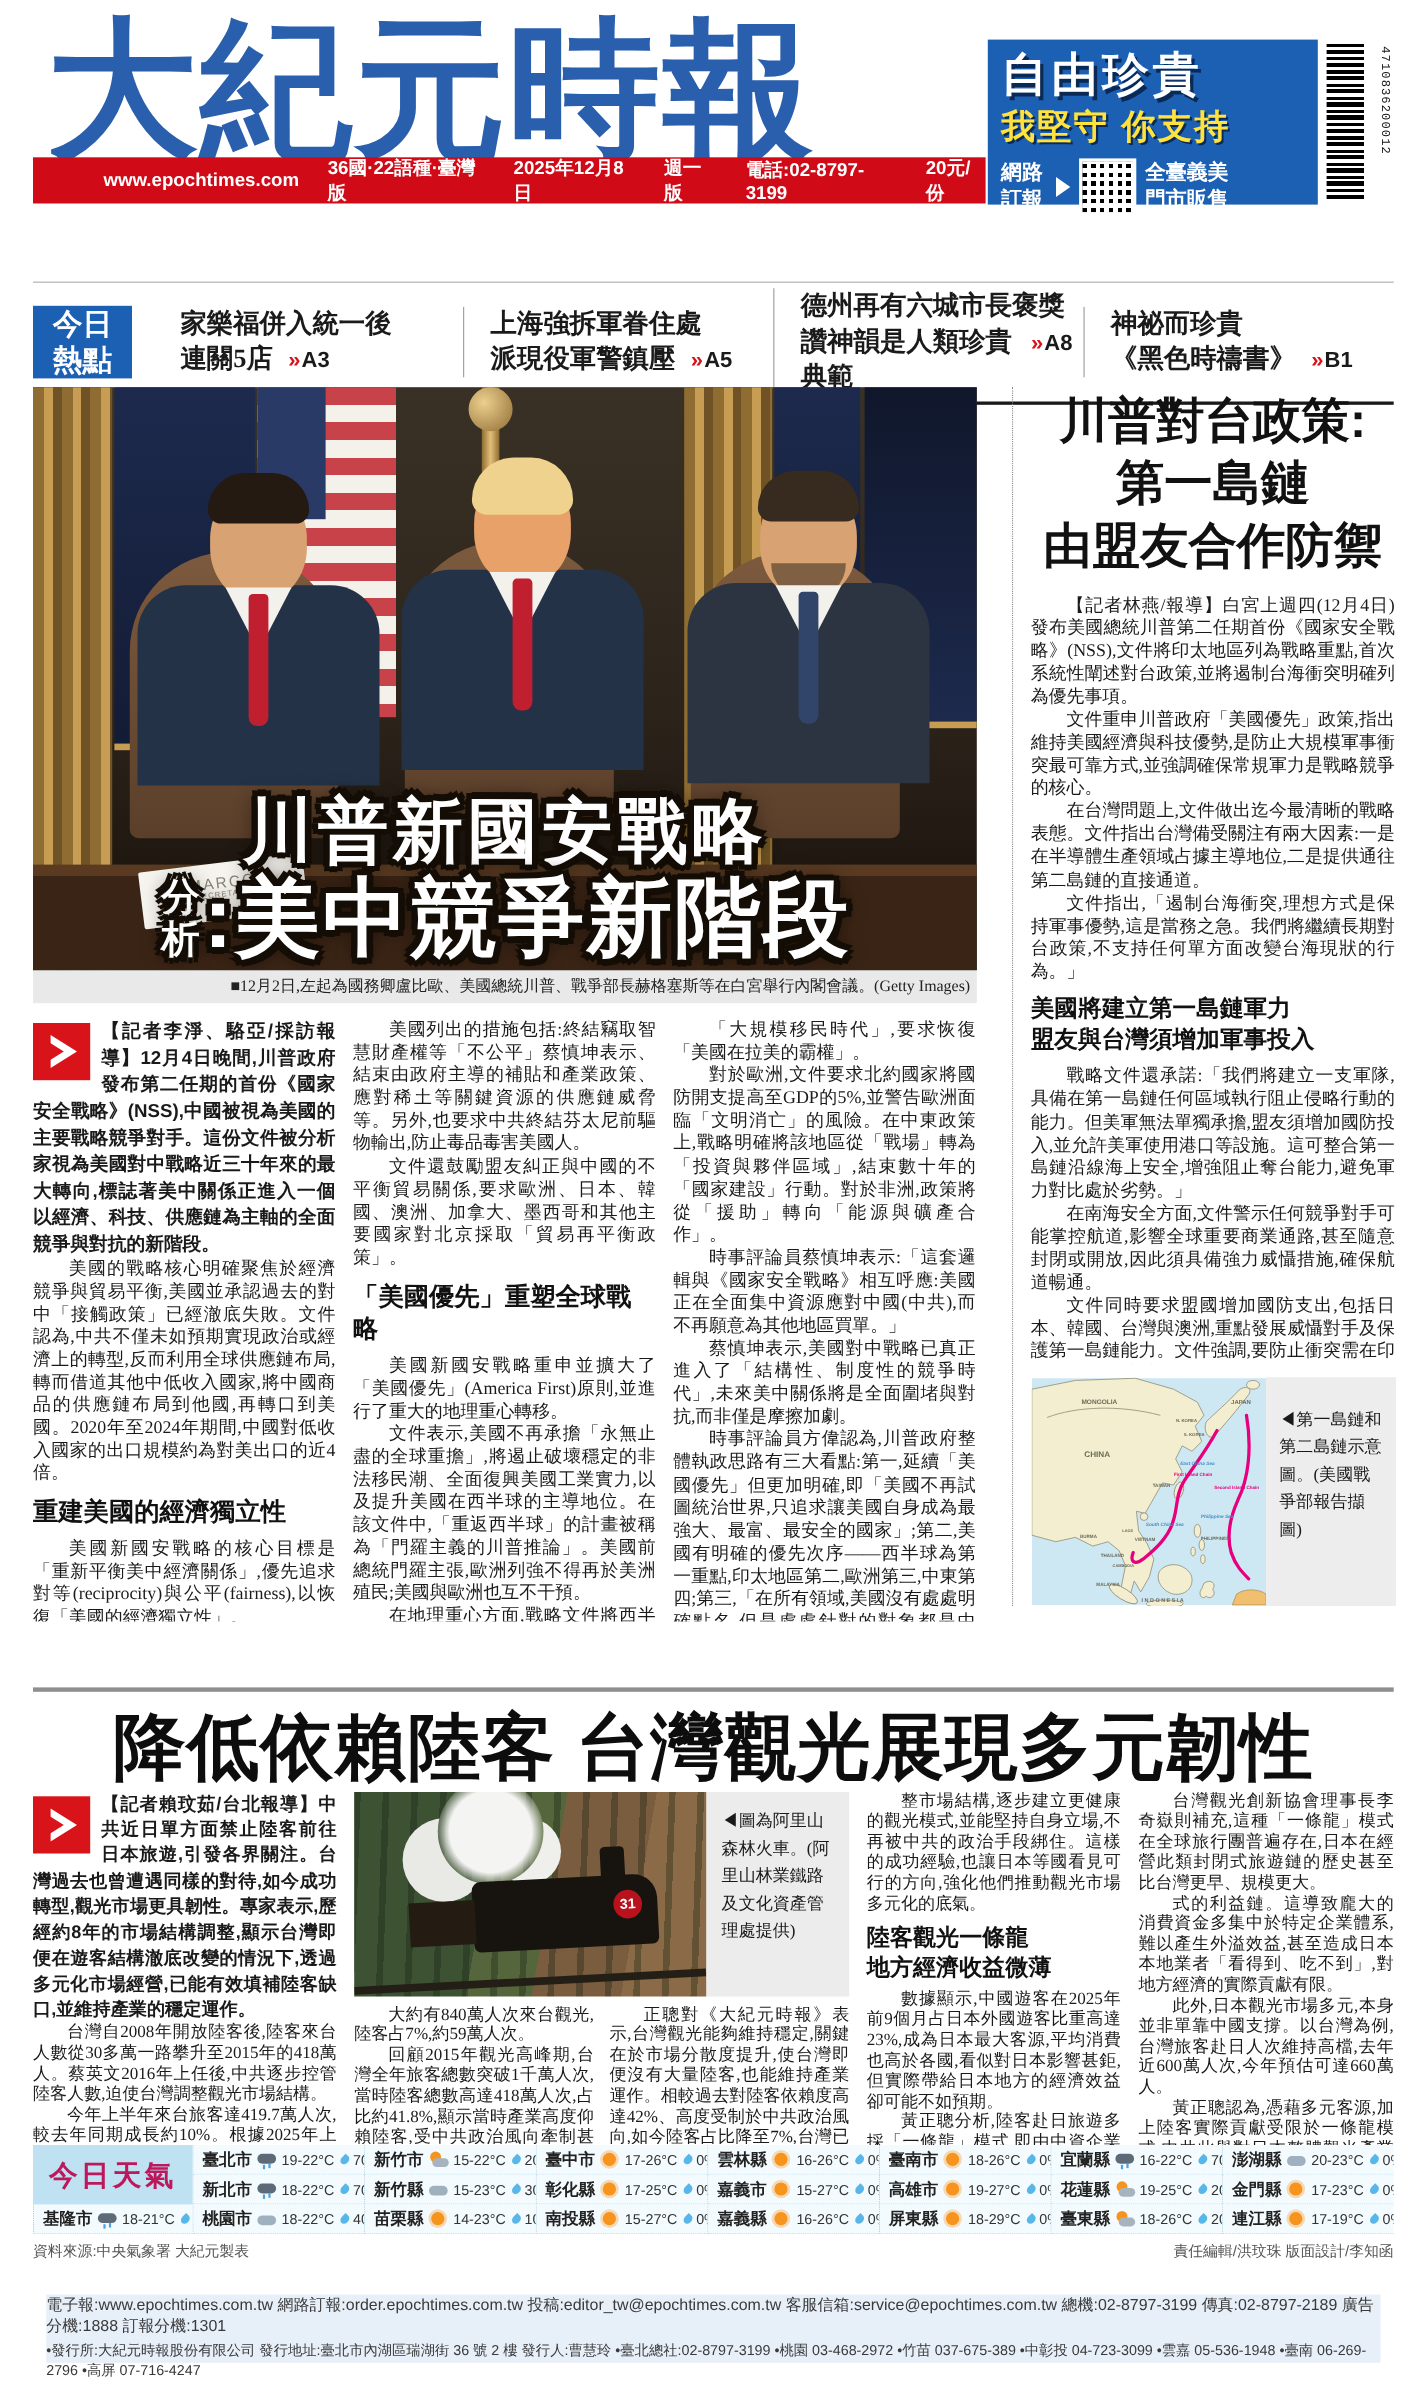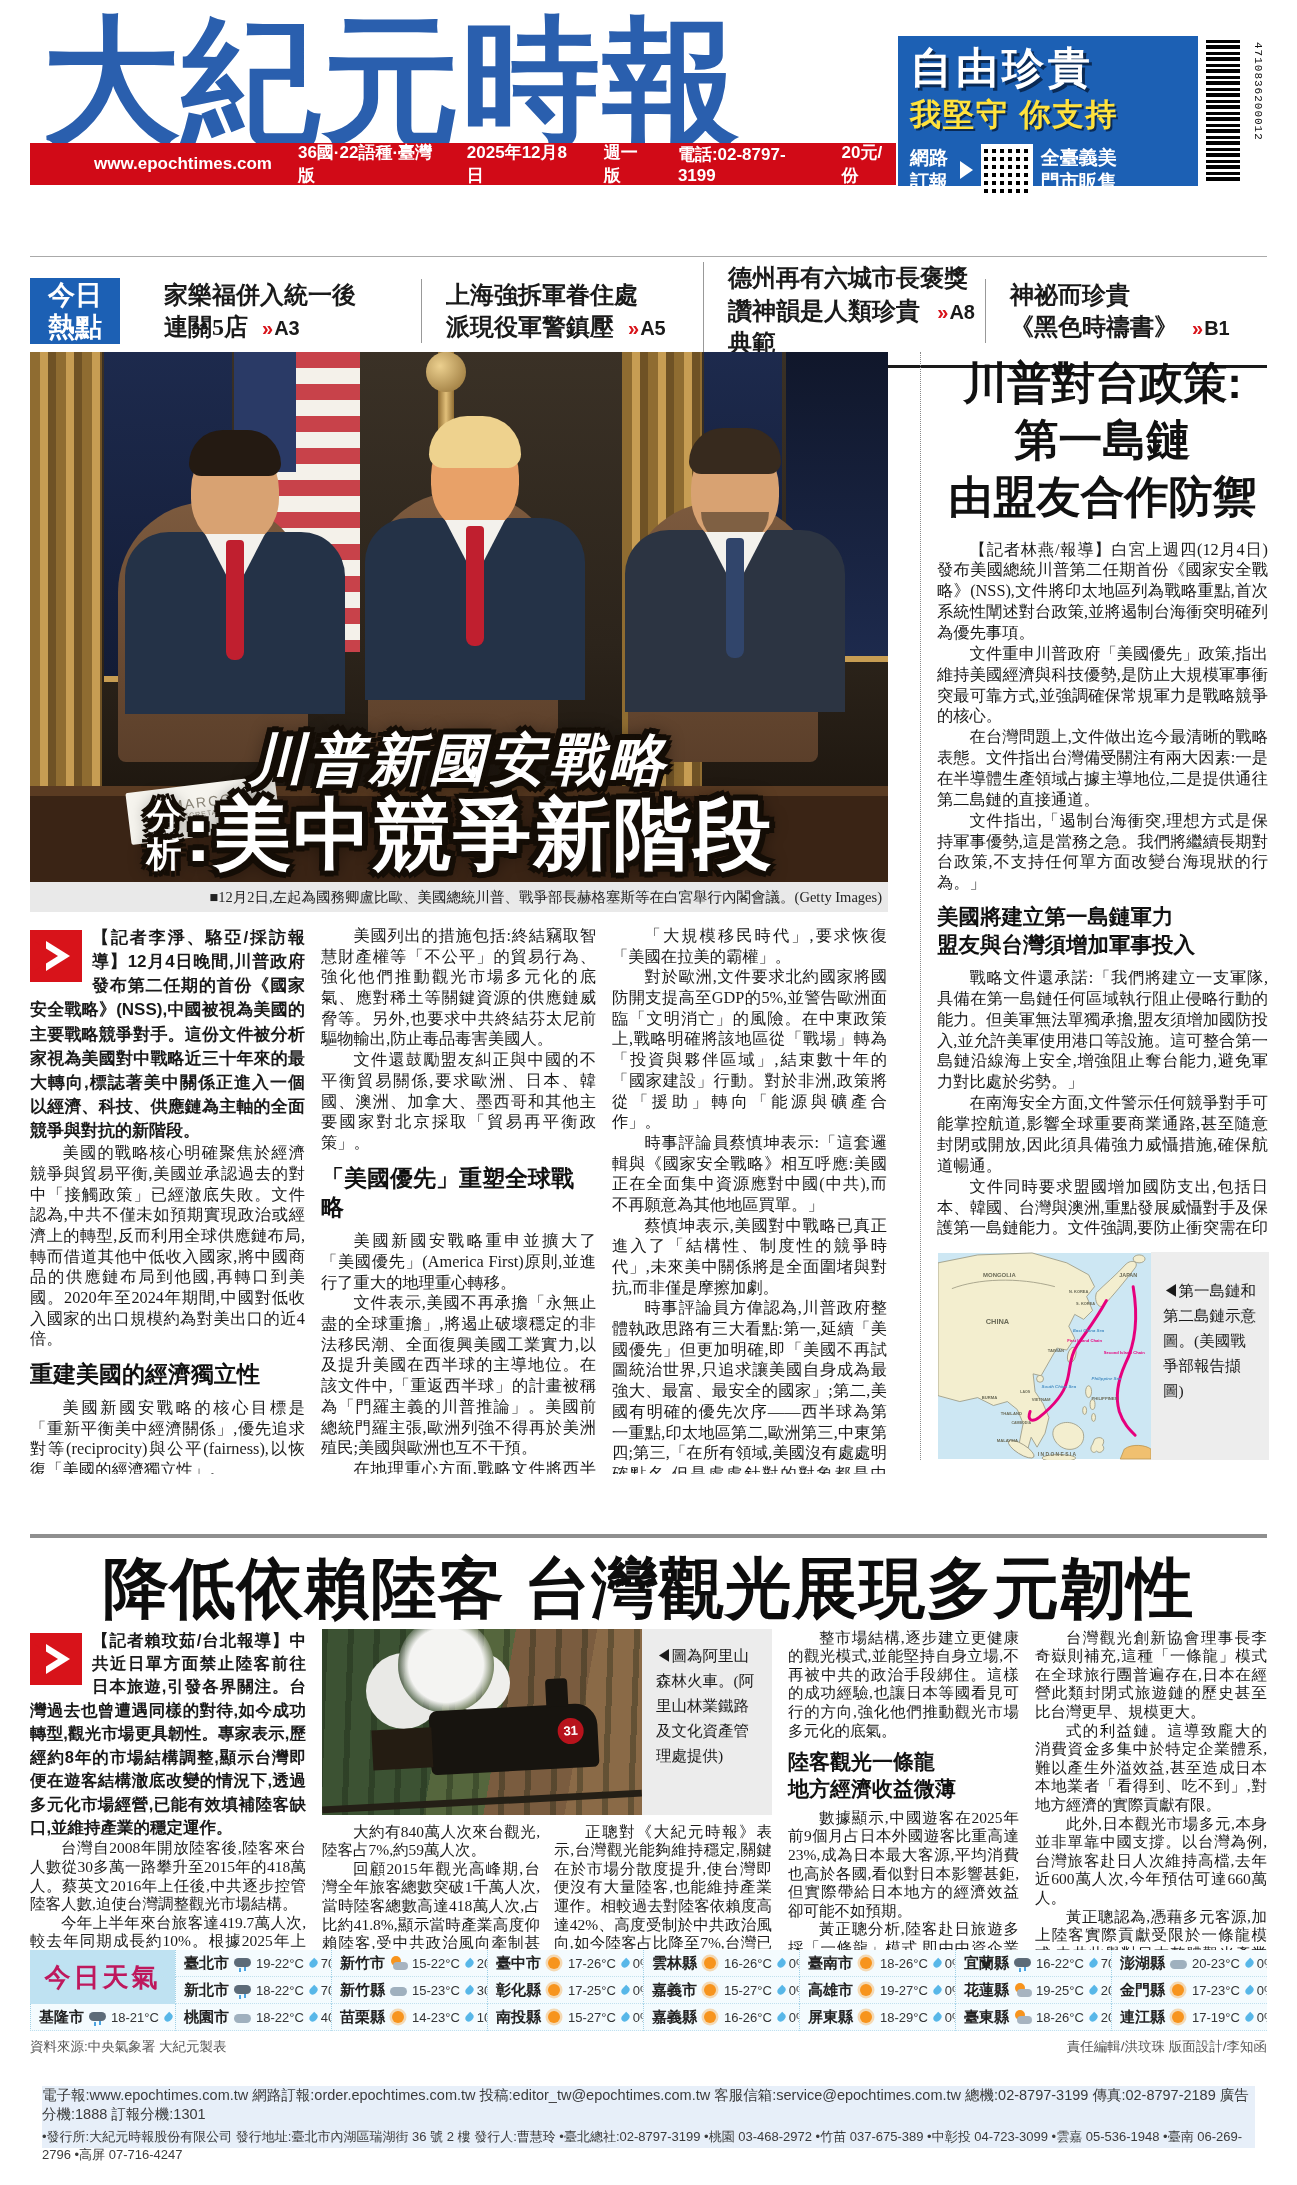--- a/index.html
+++ b/index.html
@@ -90,21 +90,21 @@
            background:linear-gradient(180deg,#5a3b22 0 10px,#3a2415 10px 100%); }
   .namecard { position:absolute; z-index:5; left:98px; bottom:46px; width:150px; height:52px; background:#f6f4ee;
               transform:rotate(-7deg); border-radius:2px; text-align:center; color:#8a8477;
               font-family:"Liberation Sans",sans-serif; padding-top:10px; }
   .namecard .nc1 { font-size:14px; letter-spacing:2px; }
   .namecard .nc2 { font-size:7px; letter-spacing:1px; }
   .overlay { position:absolute; z-index:6; left:0; right:0; bottom:6px; text-align:center;
              font-family:"Liberation Sans",sans-serif; font-weight:bold; color:#fff; }
   .ol-shadow { text-shadow:-5px -5px 0 #140d06,5px -5px 0 #140d06,-5px 5px 0 #140d06,5px 5px 0 #140d06,
                -6px 0 0 #140d06,6px 0 0 #140d06,0 -6px 0 #140d06,0 6px 0 #140d06,0 0 18px rgba(10,6,2,.95); }
-  .ol1 { font-size:56px; letter-spacing:4px; line-height:1.08;font-style:italic; }
+  .ol1 { font-size:64px; letter-spacing:4px; line-height:1.08; }
   .ol2 { display:flex; justify-content:center; align-items:center; gap:2px; margin-top:4px; }
   .ol-prefix { width:1.1em; font-size:35px; line-height:1.1; text-align:center; }
   .ol2-main { font-size:78px; letter-spacing:2px; line-height:1.05; }
   .photo-caption { width:858px; height:30px; background:#e9e9e9; font-size:14.5px; line-height:30px;
                    text-align:right; padding-right:6px; color:#222; }
 
   
   .main-cols { display:flex; gap:16px; margin-top:14px; height:548px; overflow:hidden; }
   .main-cols .col { width:275px; overflow:hidden; }
   .para { font-size:16.3px; line-height:1.27; text-align:justify; text-indent:2em; margin:0; }
@@ -304,21 +304,21 @@
     </div>
     <div class="photo-caption">■12月2日,左起為國務卿盧比歐、美國總統川普、戰爭部長赫格塞斯等在白宮舉行內閣會議。(Getty Images)</div>
     <div class="main-cols">
       <div class="col">
           <p class="para lead"><span class="lead-icon"></span>【記者李淨、駱亞/採訪報導】12月4日晚間,川普政府發布第二任期的首份《國家安全戰略》(NSS),中國被視為美國的主要戰略競爭對手。這份文件被分析家視為美國對中戰略近三十年來的最大轉向,標誌著美中關係正進入一個以經濟、科技、供應鏈為主軸的全面競爭與對抗的新階段。</p>
           <p class="para">美國的戰略核心明確聚焦於經濟競爭與貿易平衡,美國並承認過去的對中「接觸政策」已經澈底失敗。文件認為,中共不僅未如預期實現政治或經濟上的轉型,反而利用全球供應鏈布局,轉而借道其他中低收入國家,將中國商品的供應鏈布局到他國,再轉口到美國。2020年至2024年期間,中國對低收入國家的出口規模約為對美出口的近4倍。</p>
           <h3 class="col-subhead">重建美國的經濟獨立性</h3>
           <p class="para">美國新國安戰略的核心目標是「重新平衡美中經濟關係」,優先追求對等(reciprocity)與公平(fairness),以恢復「美國的經濟獨立性」。</p>
         </div>
       <div class="col">
-          <p class="para">美國列出的措施包括:終結竊取智慧財產權等「不公平」的貿易行為、強化他們推動觀光市場多元化的底氣、應對稀土等關鍵資源的供應鏈威脅等。另外,也要求中共終結芬太尼前驅物輸出,防止毒品毒害美國人。</p>
+          <p class="para">美國列出的措施包括:終結竊取智慧財產權等「不公平」蔡慎坤表示、結束由政府主導的補貼和產業政策、應對稀土等關鍵資源的供應鏈威脅等。另外,也要求中共終結芬太尼前驅物輸出,防止毒品毒害美國人。</p>
           <p class="para">文件還鼓勵盟友糾正與中國的不平衡貿易關係,要求歐洲、日本、韓國、澳洲、加拿大、墨西哥和其他主要國家對北京採取「貿易再平衡政策」。</p>
           <h3 class="col-subhead">「美國優先」重塑全球戰略</h3>
           <p class="para">美國新國安戰略重申並擴大了「美國優先」(America First)原則,並進行了重大的地理重心轉移。</p>
           <p class="para">文件表示,美國不再承擔「永無止盡的全球重擔」,將遏止破壞穩定的非法移民潮、全面復興美國工業實力,以及提升美國在西半球的主導地位。在該文件中,「重返西半球」的計畫被稱為「門羅主義的川普推論」。美國前總統門羅主張,歐洲列強不得再於美洲殖民;美國與歐洲也互不干預。</p>
           <p class="para">在地理重心方面,戰略文件將西半球列為首要區域。根據「川普推論」,美國將阻止外國競爭對手在美洲部署具威脅性的軍事力量,或獲取並控制美洲的關鍵港口、電信網路或其他基礎設施。白宮還呼籲結束</p>
         </div>
       <div class="col">
           <p class="para">「大規模移民時代」,要求恢復「美國在拉美的霸權」。</p>
           <p class="para">對於歐洲,文件要求北約國家將國防開支提高至GDP的5%,並警告歐洲面臨「文明消亡」的風險。在中東政策上,戰略明確將該地區從「戰場」轉為「投資與夥伴區域」,結束數十年的「國家建設」行動。對於非洲,政策將從「援助」轉向「能源與礦產合作」。</p>
           <p class="para">時事評論員蔡慎坤表示:「這套邏輯與《國家安全戰略》相互呼應:美國正在全面集中資源應對中國(中共),而不再願意為其他地區買單。」</p>

